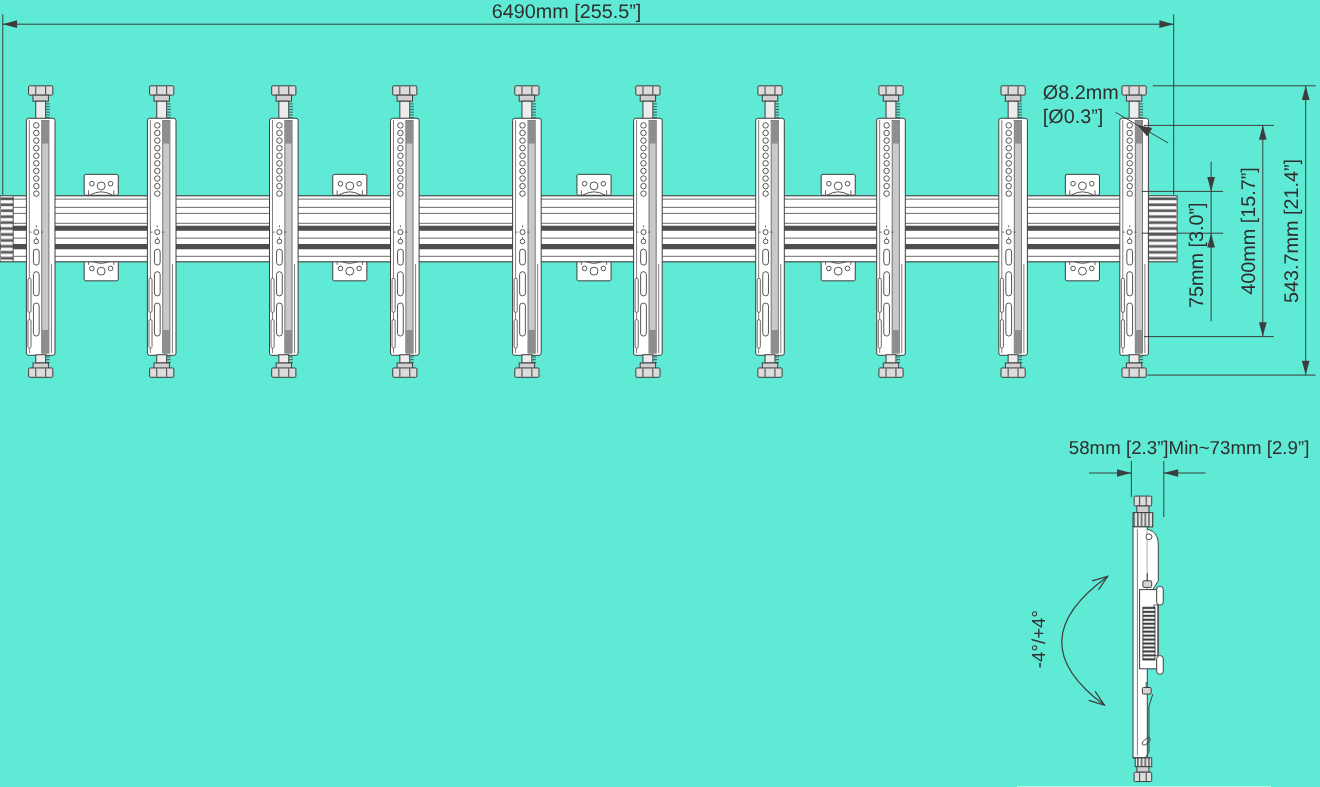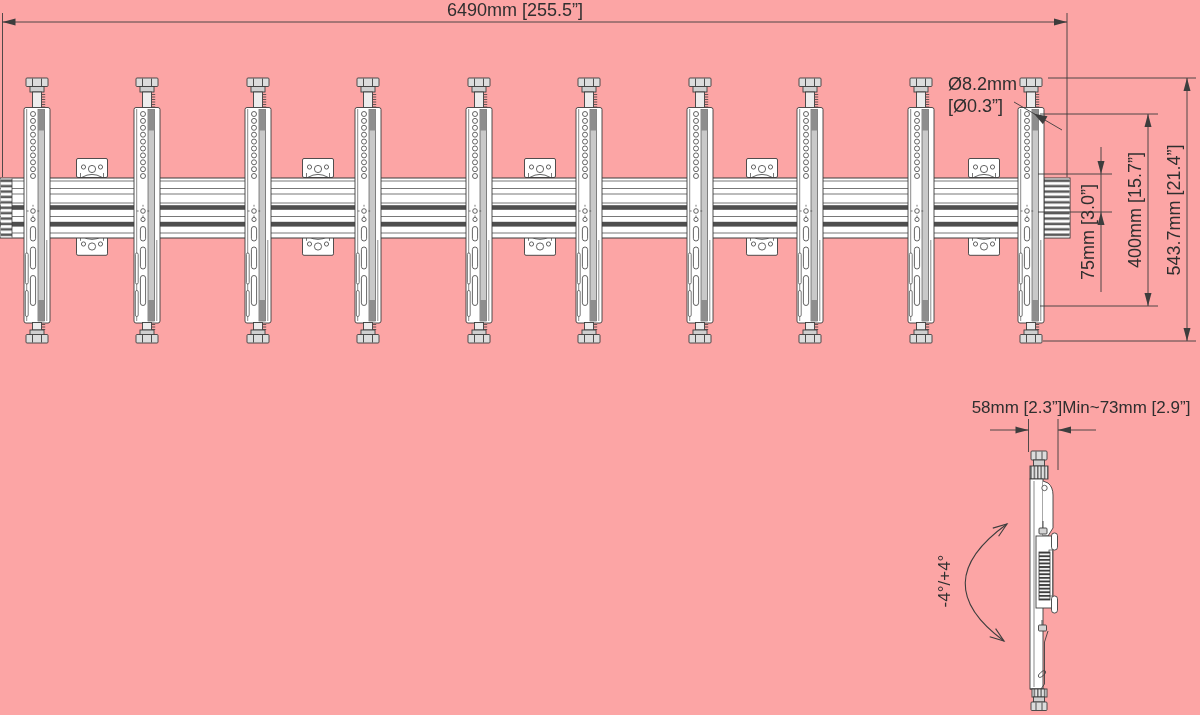--- a/index.html
+++ b/index.html
@@ -1,16 +1,16 @@
 <!DOCTYPE html>
 <html><head>
 <meta charset="utf-8">
 <style>
   html,body{margin:0;padding:0;background:#ffffff;}
-  .stage{position:relative;width:1200px;height:715px;background:#fca5a5;overflow:hidden;
+  .stage{position:relative;width:1200px;height:715px;background:#5eead4;overflow:hidden;
          font-family:"Liberation Sans", sans-serif;}
   svg{display:block}
   text{fill:#2f2f2f;font-family:"Liberation Sans", sans-serif;}
   .dimtxt{font-size:18px;}
   .dimtxt-sm{font-size:17px;}
 </style>
 </head>
 <body>
 
 <div class="stage">

